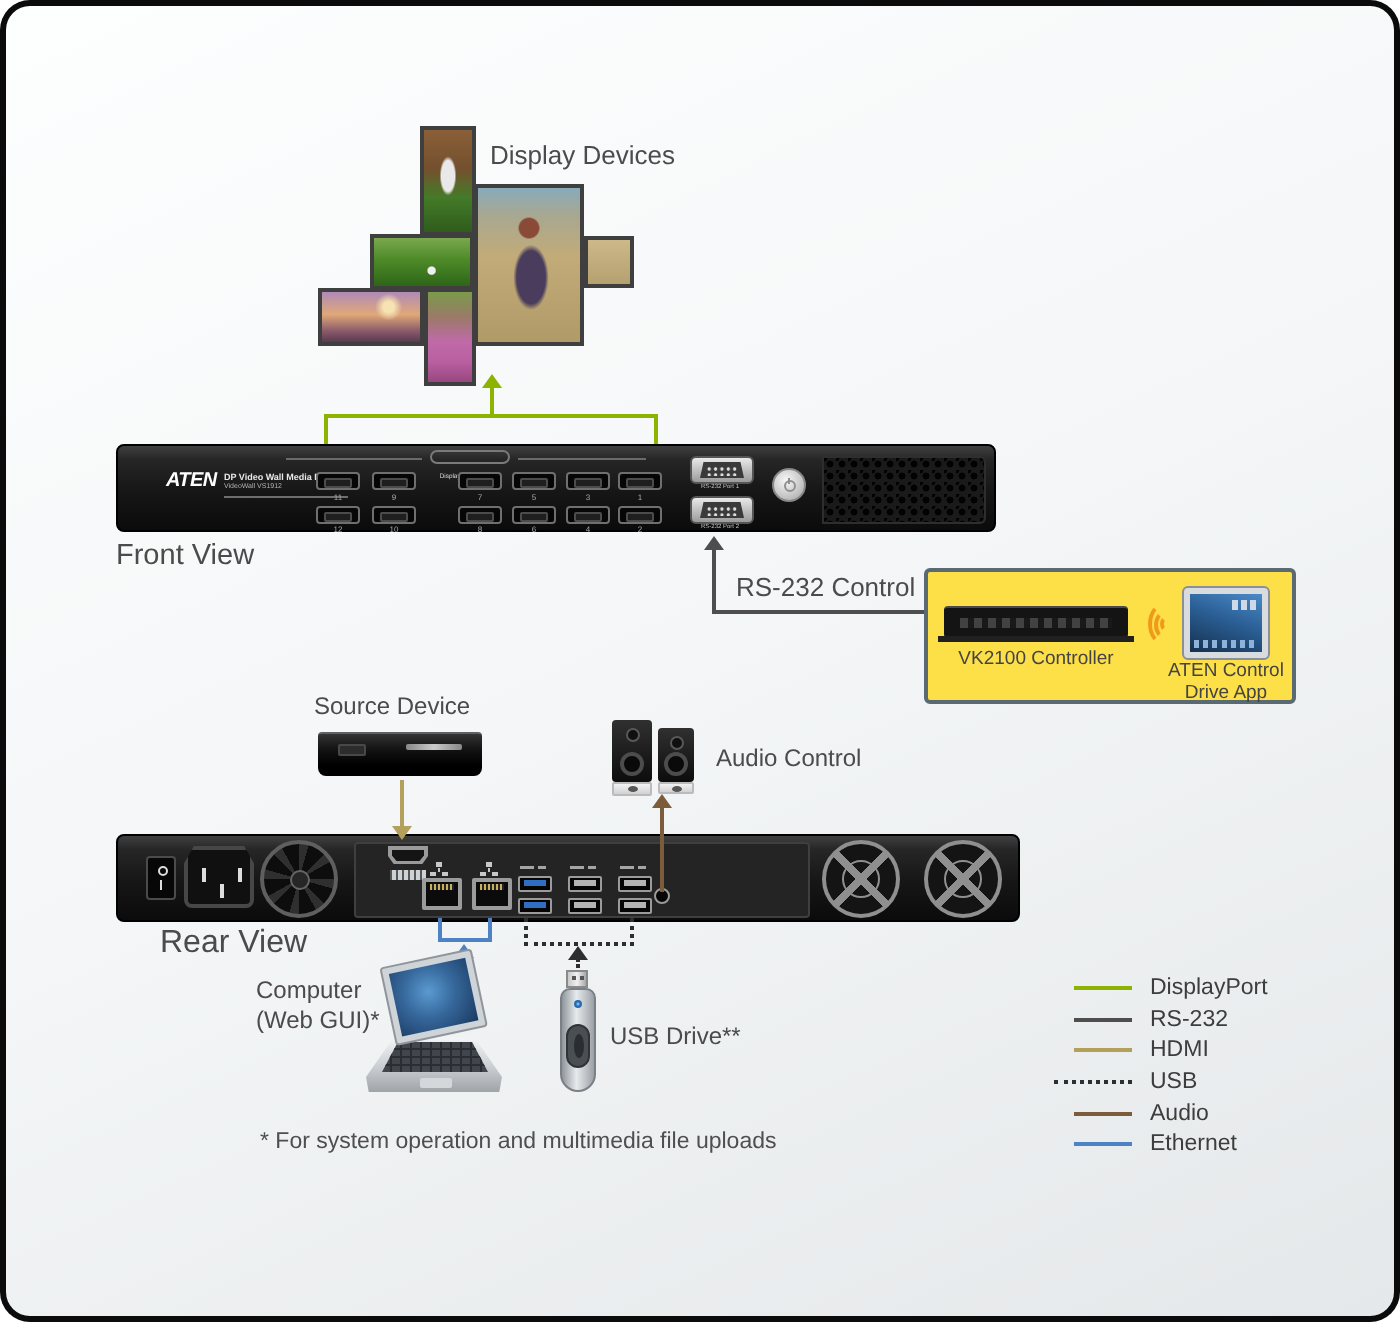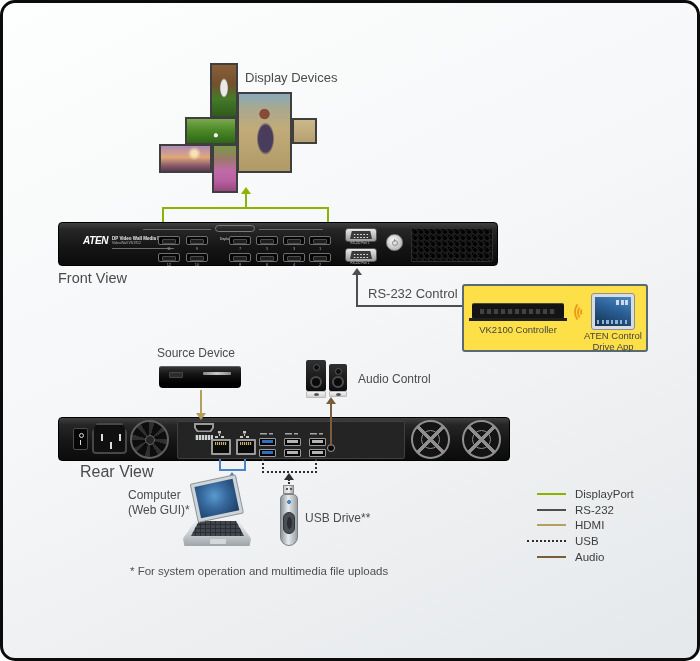--- a/index.html
+++ b/index.html
@@ -313,14 +313,18 @@
       <span class="legend-label">HDMI</span>
     </div>
     <div class="legend-row">
       <div class="legend-swatch dotted" style="border-top-color: rgb(46, 46, 46);"></div>
       <span class="legend-label">USB</span>
     </div>
     <div class="legend-row">
       <div class="legend-swatch" style="border-top-color: rgb(125, 92, 60);"></div>
       <span class="legend-label">Audio</span>
     </div>
+    <div class="legend-row">
+      <div class="legend-swatch" style="border-top-color: rgb(77, 130, 196);"></div>
+      <span class="legend-label">Ethernet</span>
+    </div>
   </div>
 </div>
 
 </body></html>

